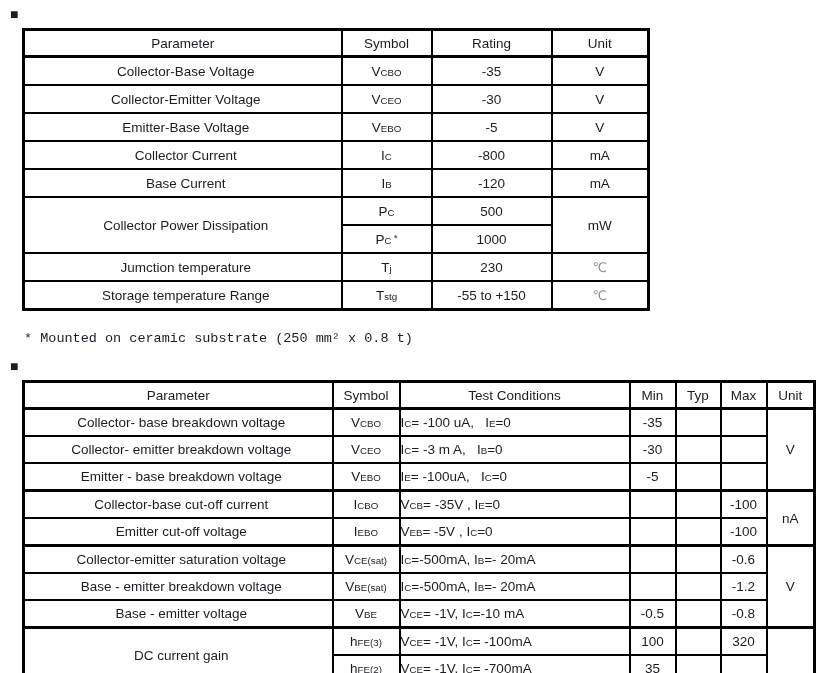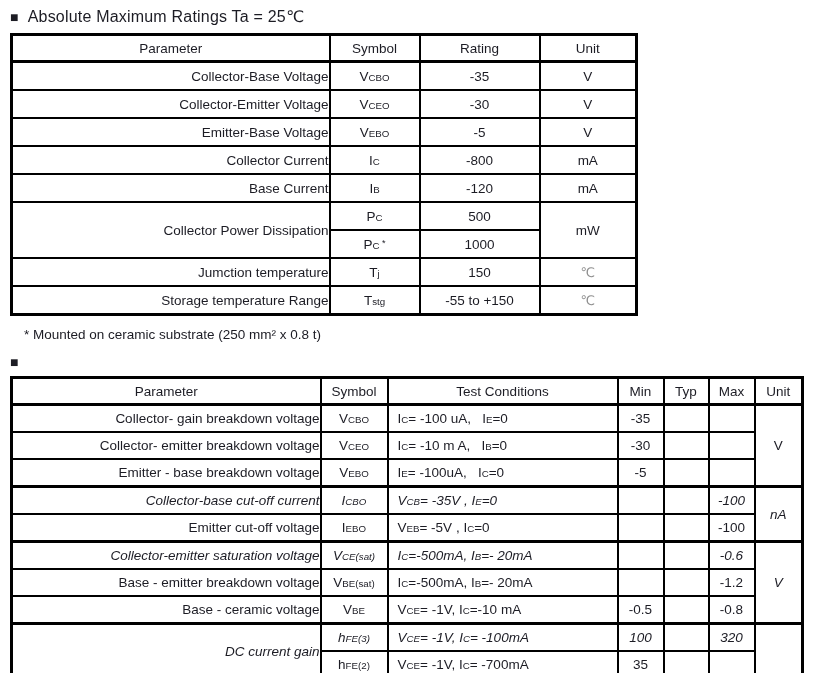--- a/index.html
+++ b/index.html
@@ -12,48 +12,48 @@
   .page{padding:7px 0 0 10px;}
   .sec-title{
     display:flex;align-items:center;
     font-size:16px;font-weight:400;letter-spacing:.2px;
     margin:0 0 7px 0;
   }
   .sec-title.second{margin-top:13px;}
   .bullet{font-size:14px;line-height:1;margin-right:9px;}
   table{
     border-collapse:collapse;table-layout:fixed;
+    margin-left:12px;
     border:3px solid #000;
   }
   th,td{
     border:2px solid #000;
     font-size:13.5px;font-weight:400;
     padding:0;overflow:hidden;
     text-align:center;vertical-align:middle;
   }
   thead th{height:24px;border-bottom:3px solid #000;}
   .t1 td{height:26px;}
   .t2 td{height:25px;}
-  td.param{text-align:right;padding-left:6px;}
-  td.cond{text-align:left;padding-left:9px;white-space:pre;}
-  tr.gt > td{border-top-width:3px;font-style:italic;}
+  td.param{text-align:center;padding-left:6px;}
+  td.cond{text-align:left;white-space:pre;}
+  tr.gt > td{border-top-width:3px;}
   .gray{color:#8f8f8f;font-size:13px;}
   .sub{font-size:72%;}
   .sup{font-size:68%;vertical-align:32%;}
-  .footnote{font-size:13.5px;margin:11px 0 0 14px;}
+  .footnote{font-size:13.5px;margin:20px 0 0 14px;font-family:Liberation Mono, monospace;}
 </style>
 </head>
 <body>
 
 <div class="page">
 
   <div>
     <h2 class="sec-title">
       <span class="bullet">■</span>
-      <span>Absolute Maximum Ratings Ta = 25℃</span>
     </h2>
 
     <table class="t1">
       <colgroup>
         <col style="width:318px">
           <col style="width:90px">
           <col style="width:120px">
           <col style="width:97px">
       </colgroup>
       <thead>
@@ -101,21 +101,21 @@
           <td>500</td>
           <td rowspan="2">mW</td>
         </tr>
         <tr>
           <td><span>P</span><span class="sub">C</span><span class="sup"> *</span></td>
           <td>1000</td>
         </tr>
         <tr>
           <td class="param">Jumction temperature</td>
           <td><span>T</span><span class="sub">j</span></td>
-          <td>150</td>
+          <td>230</td>
           <td class="gray">℃</td>
         </tr>
         <tr>
           <td class="param">Storage temperature Range</td>
           <td><span>T</span><span class="sub">stg</span></td>
           <td>-55 to +150</td>
           <td class="gray">℃</td>
         </tr>
       </tbody>
     </table>
@@ -144,32 +144,32 @@
           <th>Symbol</th>
           <th>Test Conditions</th>
           <th>Min</th>
           <th>Typ</th>
           <th>Max</th>
           <th>Unit</th>
         </tr>
       </thead>
       <tbody>
         <tr>
-          <td class="param">Collector- gain breakdown voltage</td>
+          <td class="param">Collector- base breakdown voltage</td>
           <td><span>V</span><span class="sub">CBO</span></td>
           <td class="cond"><span>I</span><span class="sub">C</span><span>= -100 uA,   </span><span>I</span><span class="sub">E</span><span>=0</span></td>
           <td>-35</td>
           <td></td>
           <td></td>
           <td rowspan="3">V</td>
         </tr>
         <tr>
           <td class="param">Collector- emitter breakdown voltage</td>
           <td><span>V</span><span class="sub">CEO</span></td>
-          <td class="cond"><span>I</span><span class="sub">C</span><span>= -10 m A,   </span><span>I</span><span class="sub">B</span><span>=0</span></td>
+          <td class="cond"><span>I</span><span class="sub">C</span><span>= -3 m A,   </span><span>I</span><span class="sub">B</span><span>=0</span></td>
           <td>-30</td>
           <td></td>
           <td></td>
         </tr>
         <tr>
           <td class="param">Emitter - base breakdown voltage</td>
           <td><span>V</span><span class="sub">EBO</span></td>
           <td class="cond"><span>I</span><span class="sub">E</span><span>= -100uA,   </span><span>I</span><span class="sub">C</span><span>=0</span></td>
           <td>-5</td>
           <td></td>
@@ -203,21 +203,21 @@
         </tr>
         <tr>
           <td class="param">Base - emitter breakdown voltage</td>
           <td><span>V</span><span class="sub">BE(sat)</span></td>
           <td class="cond"><span>I</span><span class="sub">C</span><span>=-500mA, </span><span>I</span><span class="sub">B</span><span>=- 20mA</span></td>
           <td></td>
           <td></td>
           <td>-1.2</td>
         </tr>
         <tr>
-          <td class="param">Base - ceramic voltage</td>
+          <td class="param">Base - emitter voltage</td>
           <td><span>V</span><span class="sub">BE</span></td>
           <td class="cond"><span>V</span><span class="sub">CE</span><span>= -1V, </span><span>I</span><span class="sub">C</span><span>=-10 mA</span></td>
           <td>-0.5</td>
           <td></td>
           <td>-0.8</td>
         </tr>
         <tr class="gt">
           <td class="param" rowspan="2">DC current gain</td>
           <td><span>h</span><span class="sub">FE(3)</span></td>
           <td class="cond"><span>V</span><span class="sub">CE</span><span>= -1V, </span><span>I</span><span class="sub">C</span><span>= -100mA</span></td>

